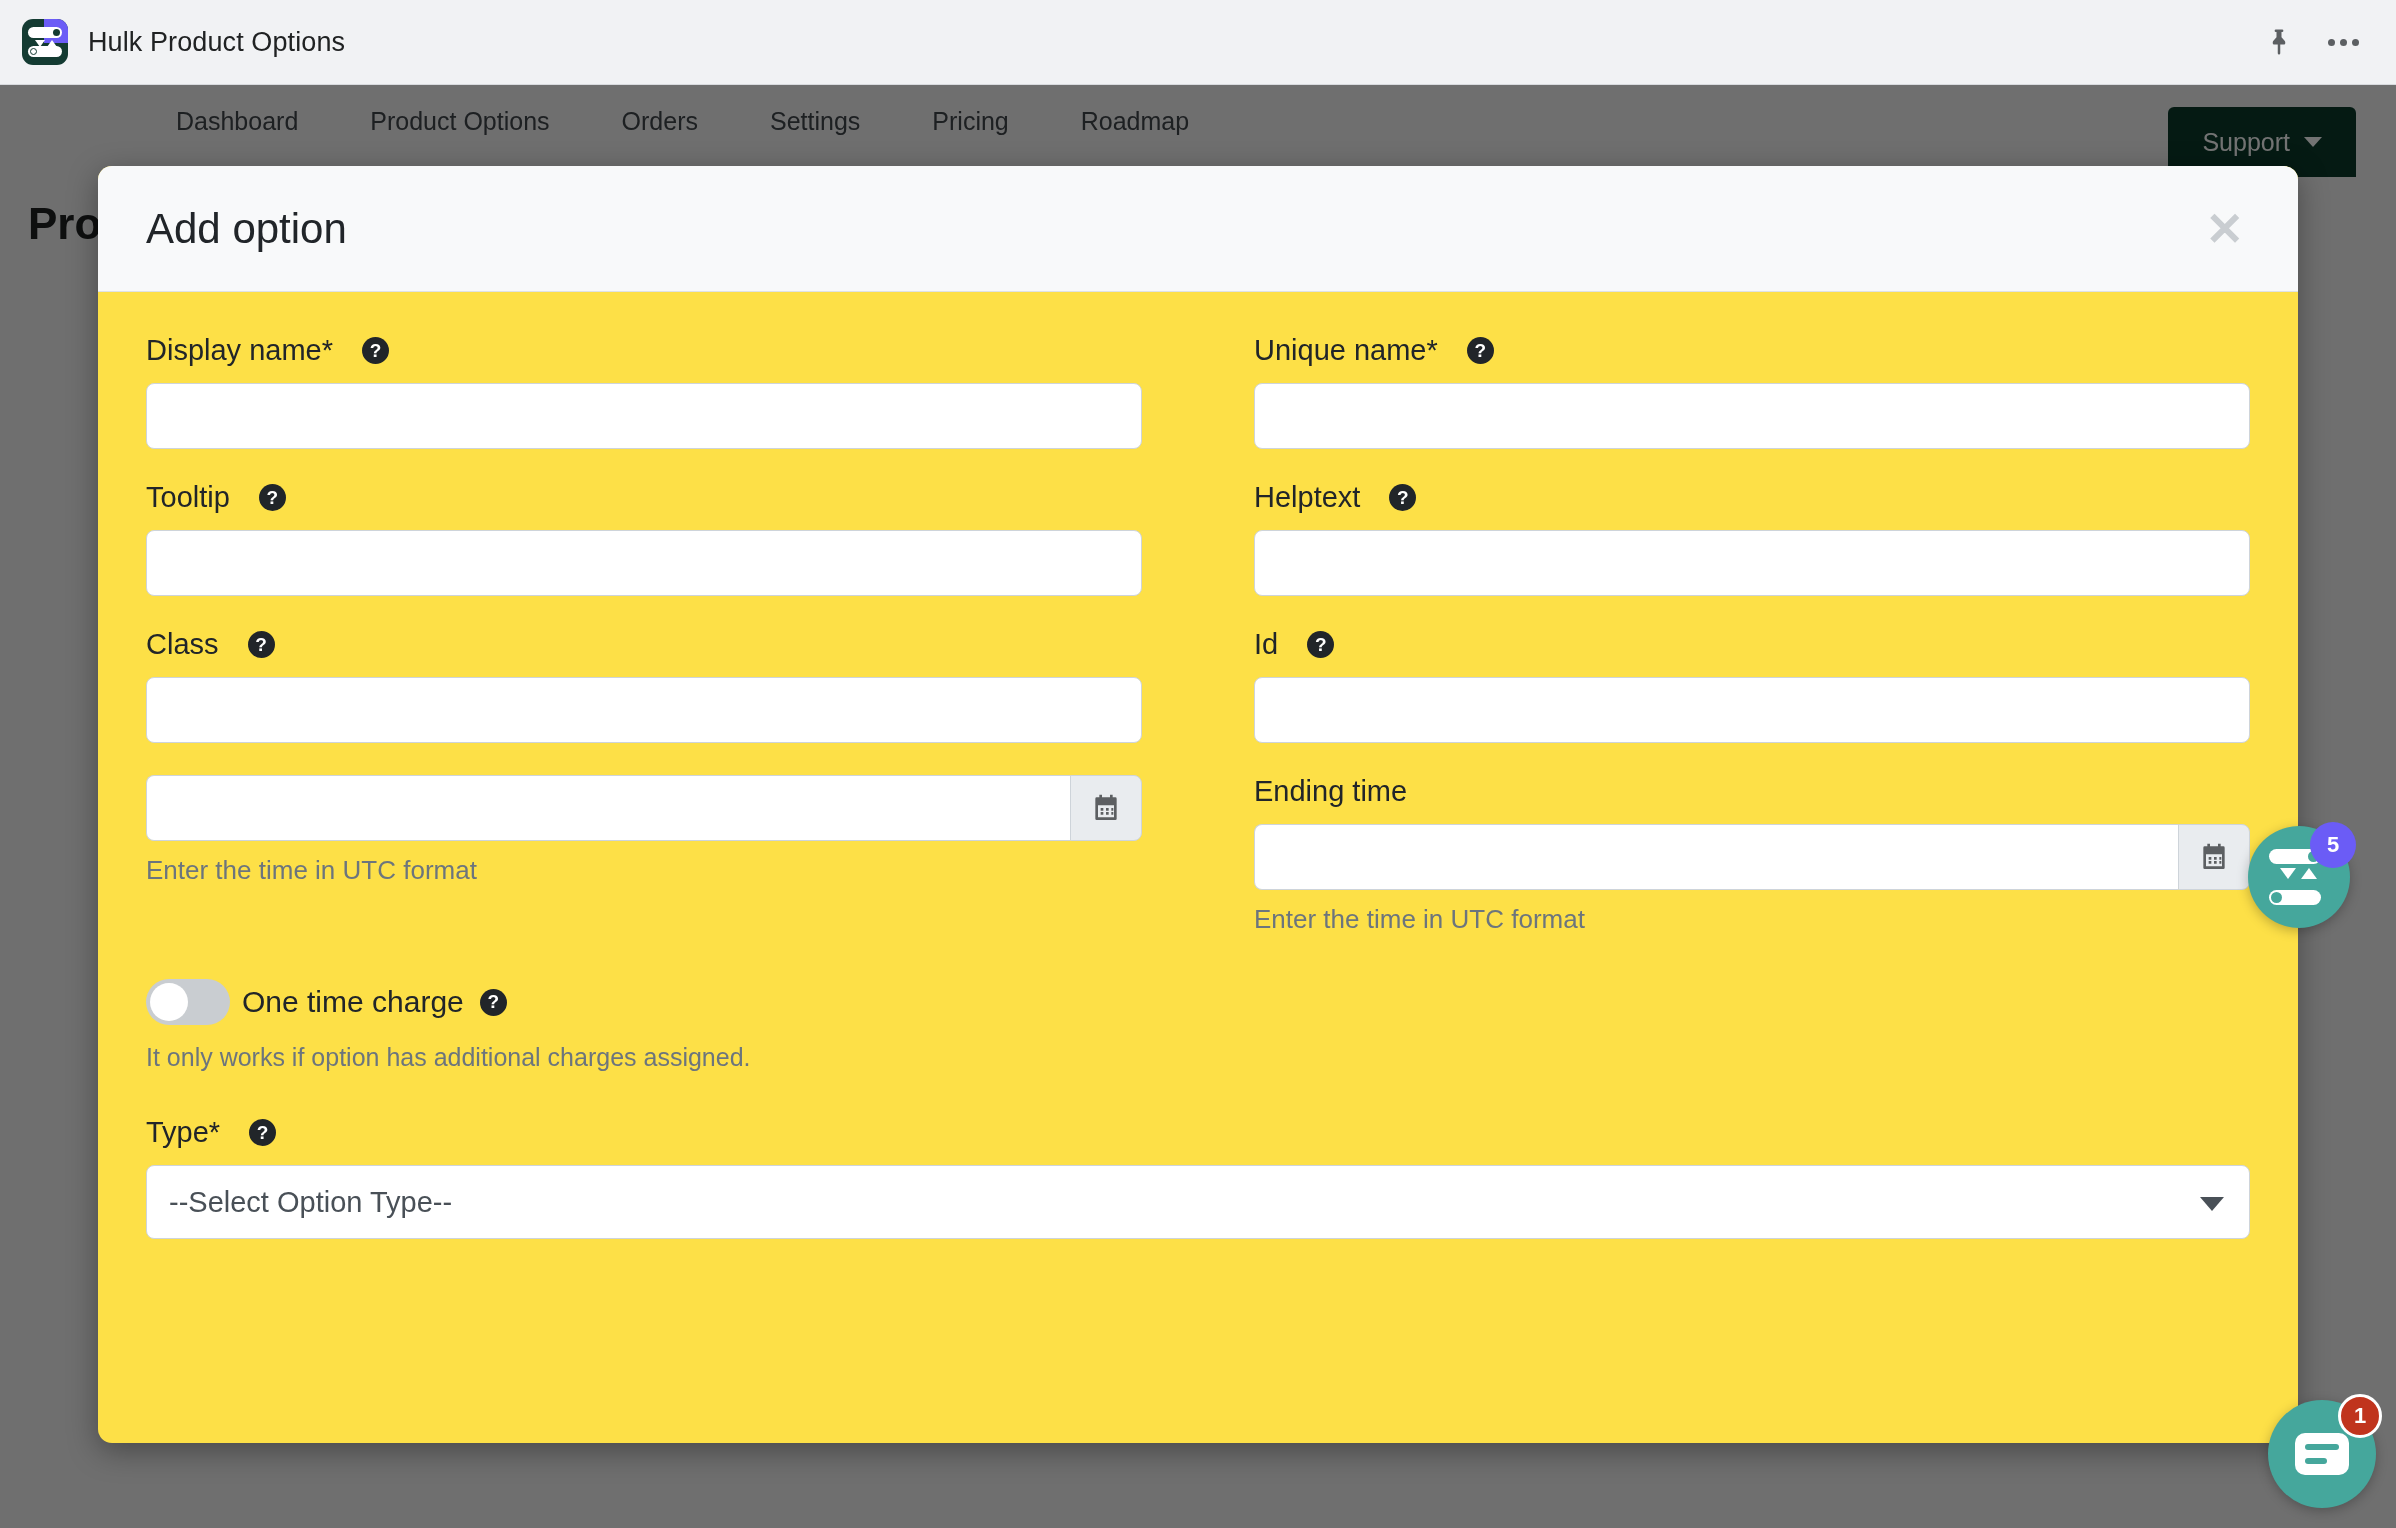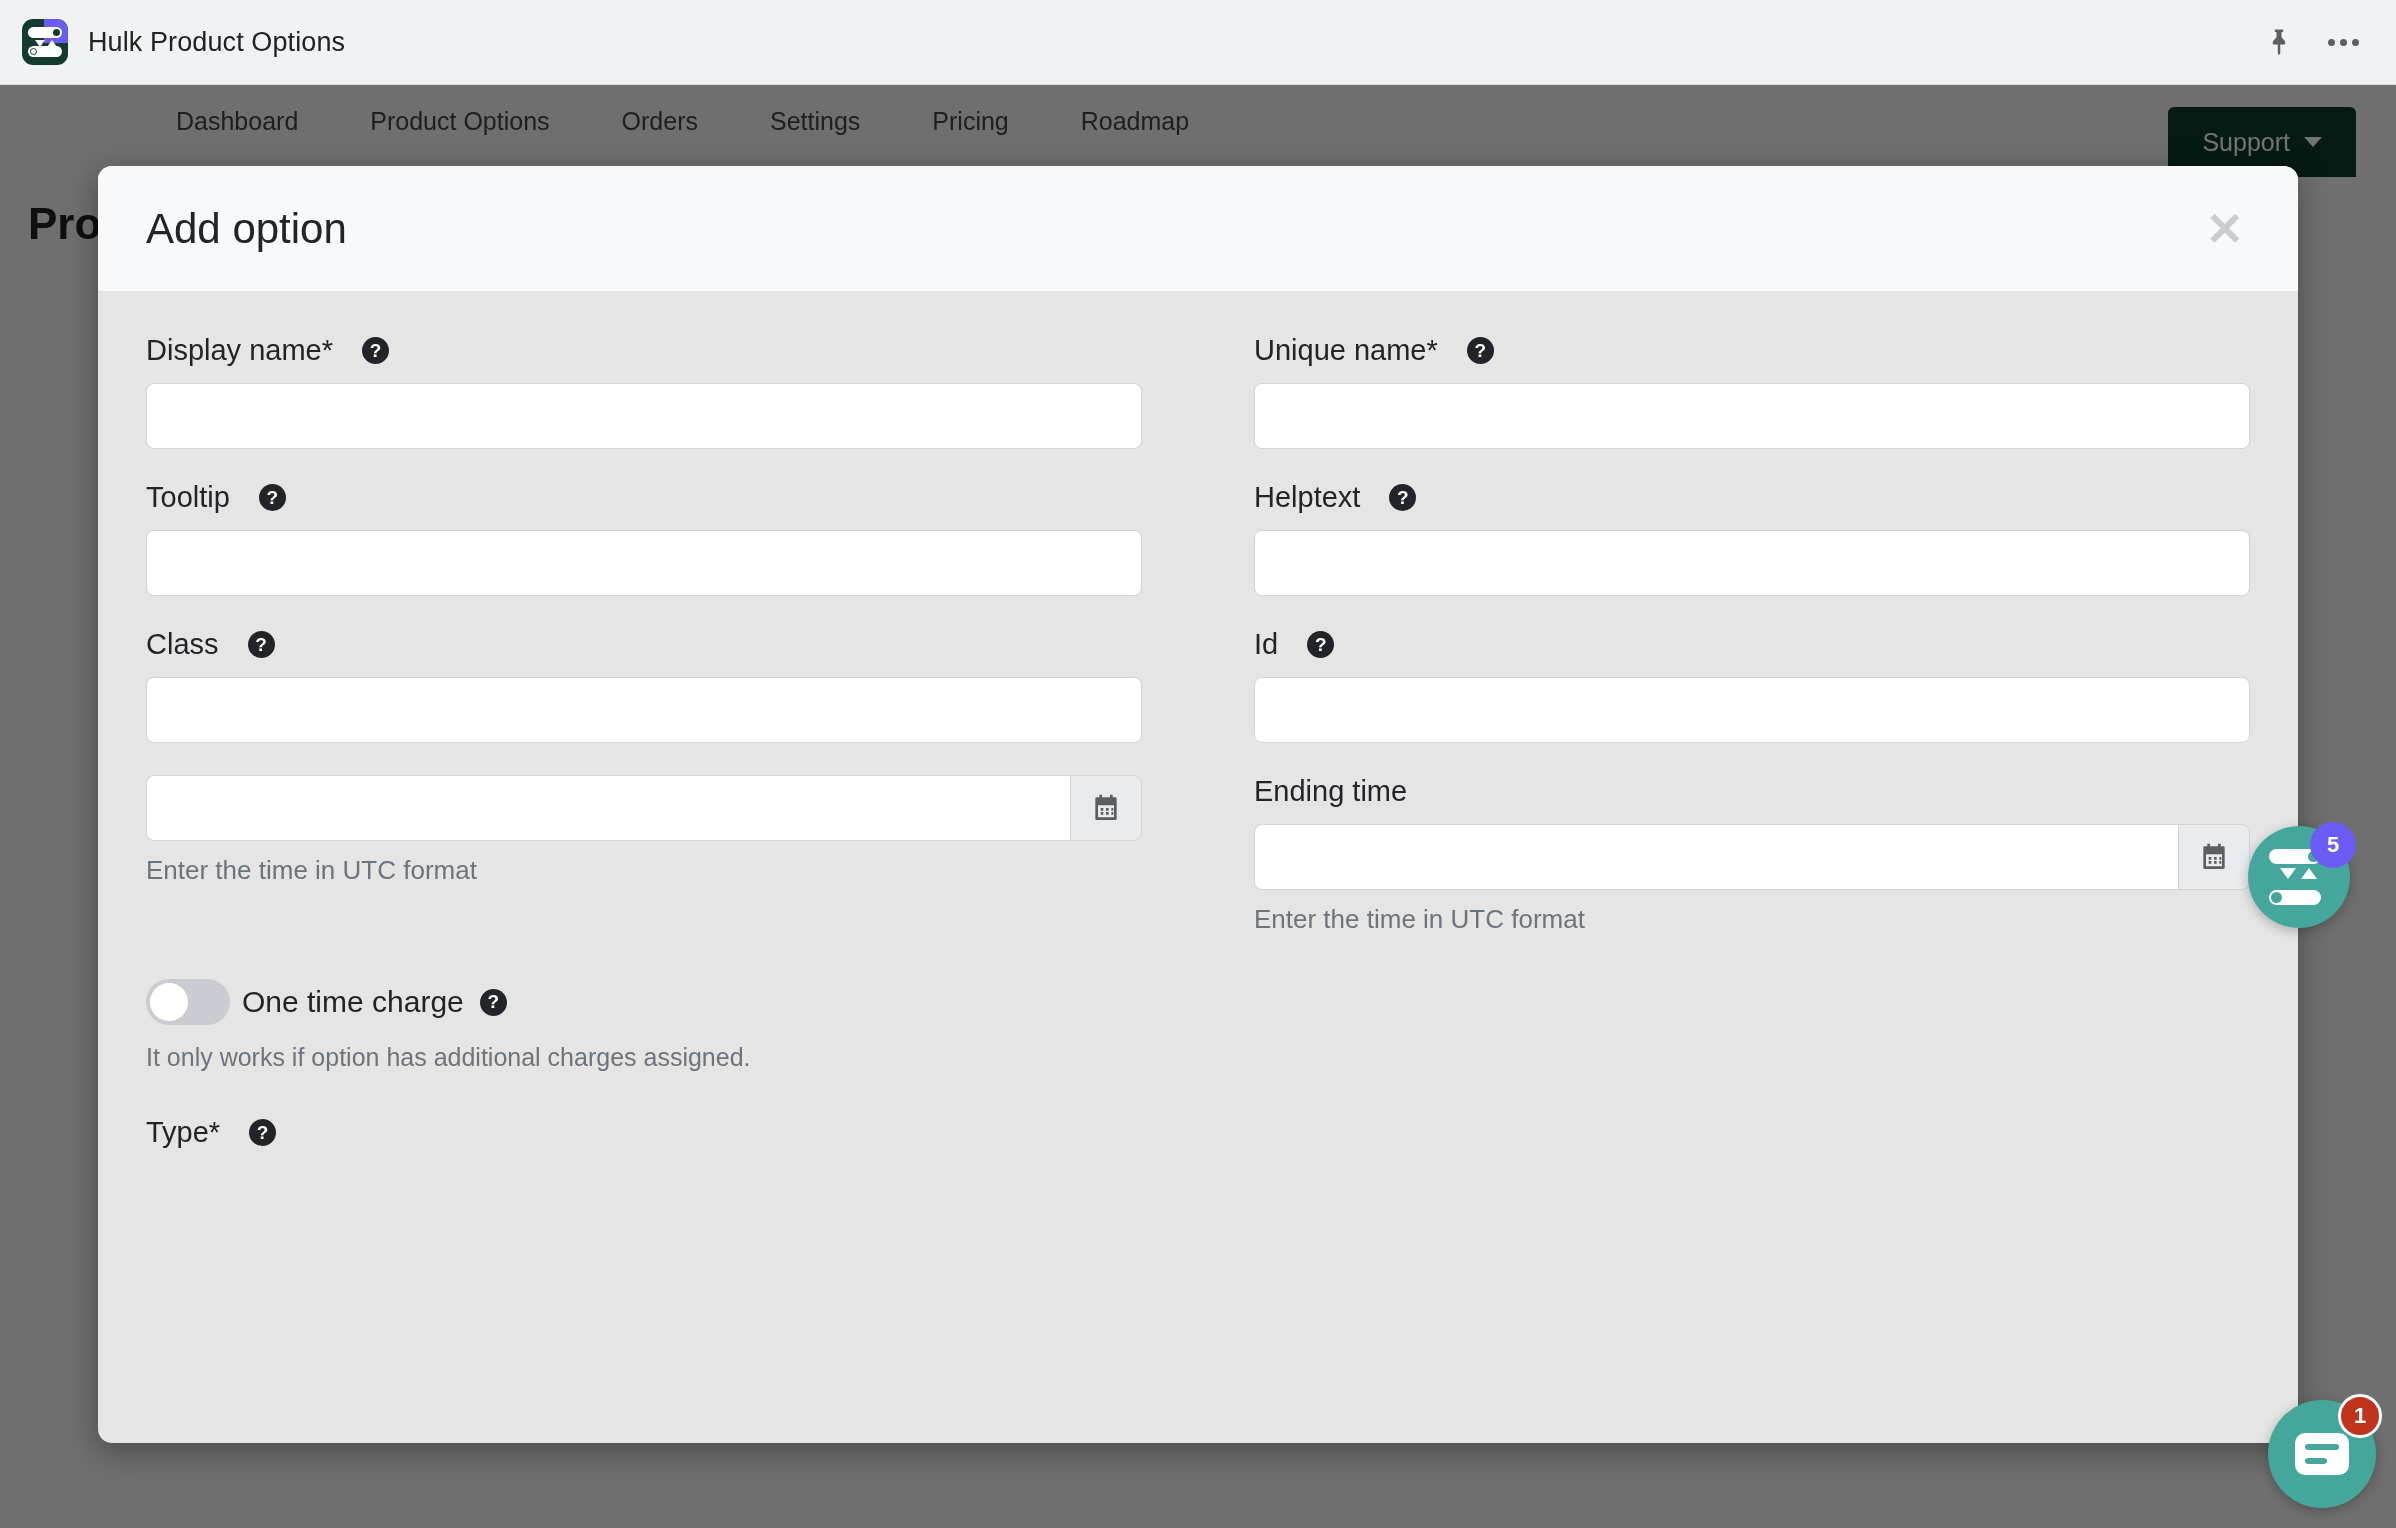--- a/index.html
+++ b/index.html
@@ -95,21 +95,21 @@
   .card-search .chev { position: absolute; right: 34px; top: 32px; width: 0; height: 0; border-left: 10px solid transparent; border-right: 10px solid transparent; border-top: 11px solid #6d7175; }
   .card-row { position: absolute; left: 0; width: 100%; height: 1px; background: #e6e7e9; }
   .overlay {
     position: absolute; top: 85px; left: 0; width: 2396px; height: 1443px;
     background: rgba(0,0,0,0.55); z-index: 20;
   }
 
   
   .modal {
     position: absolute; left: 98px; top: 166px; width: 2200px; height: 1277px;
-    background: #e5e5e5; border-radius: 14px; z-index: 30;
+    background: #fde047; border-radius: 14px; z-index: 30;
     box-shadow: 0 8px 30px rgba(0,0,0,.35);
     display: flex; flex-direction: column; overflow: hidden;
   }
   .modal-header {
     background: #f8f9fa; border-bottom: 1px solid #dee2e6;
     height: 126px; display: flex; align-items: center; padding: 0 44px 0 48px; flex: none;
   }
   .modal-title { font-size: 42px; color: #212529; }
   .modal-close {
     margin-left: auto; font-size: 46px; color: #c9cdd1; cursor: pointer;
@@ -380,20 +380,26 @@
             </div>
           </div>
           <div class="sub-hint">It only works if option has additional charges assigned.</div>
         </div>
 
         <div class="col type-field" style="padding-right:0;width:100%">
           <div class="lbl">
             <span>Type*</span>
             <span class="help">?</span>
           </div>
+          <div class="select-wrap">
+            <div class="select-box">
+              <span>--Select Option Type--</span>
+            </div>
+            <span class="select-arrow"></span>
+          </div>
         </div>
 
       </div>
     </div>
 
   </div>
 
   <div class="fab fab-options">
     <div class="sliders-ico">
       <div class="b1">

